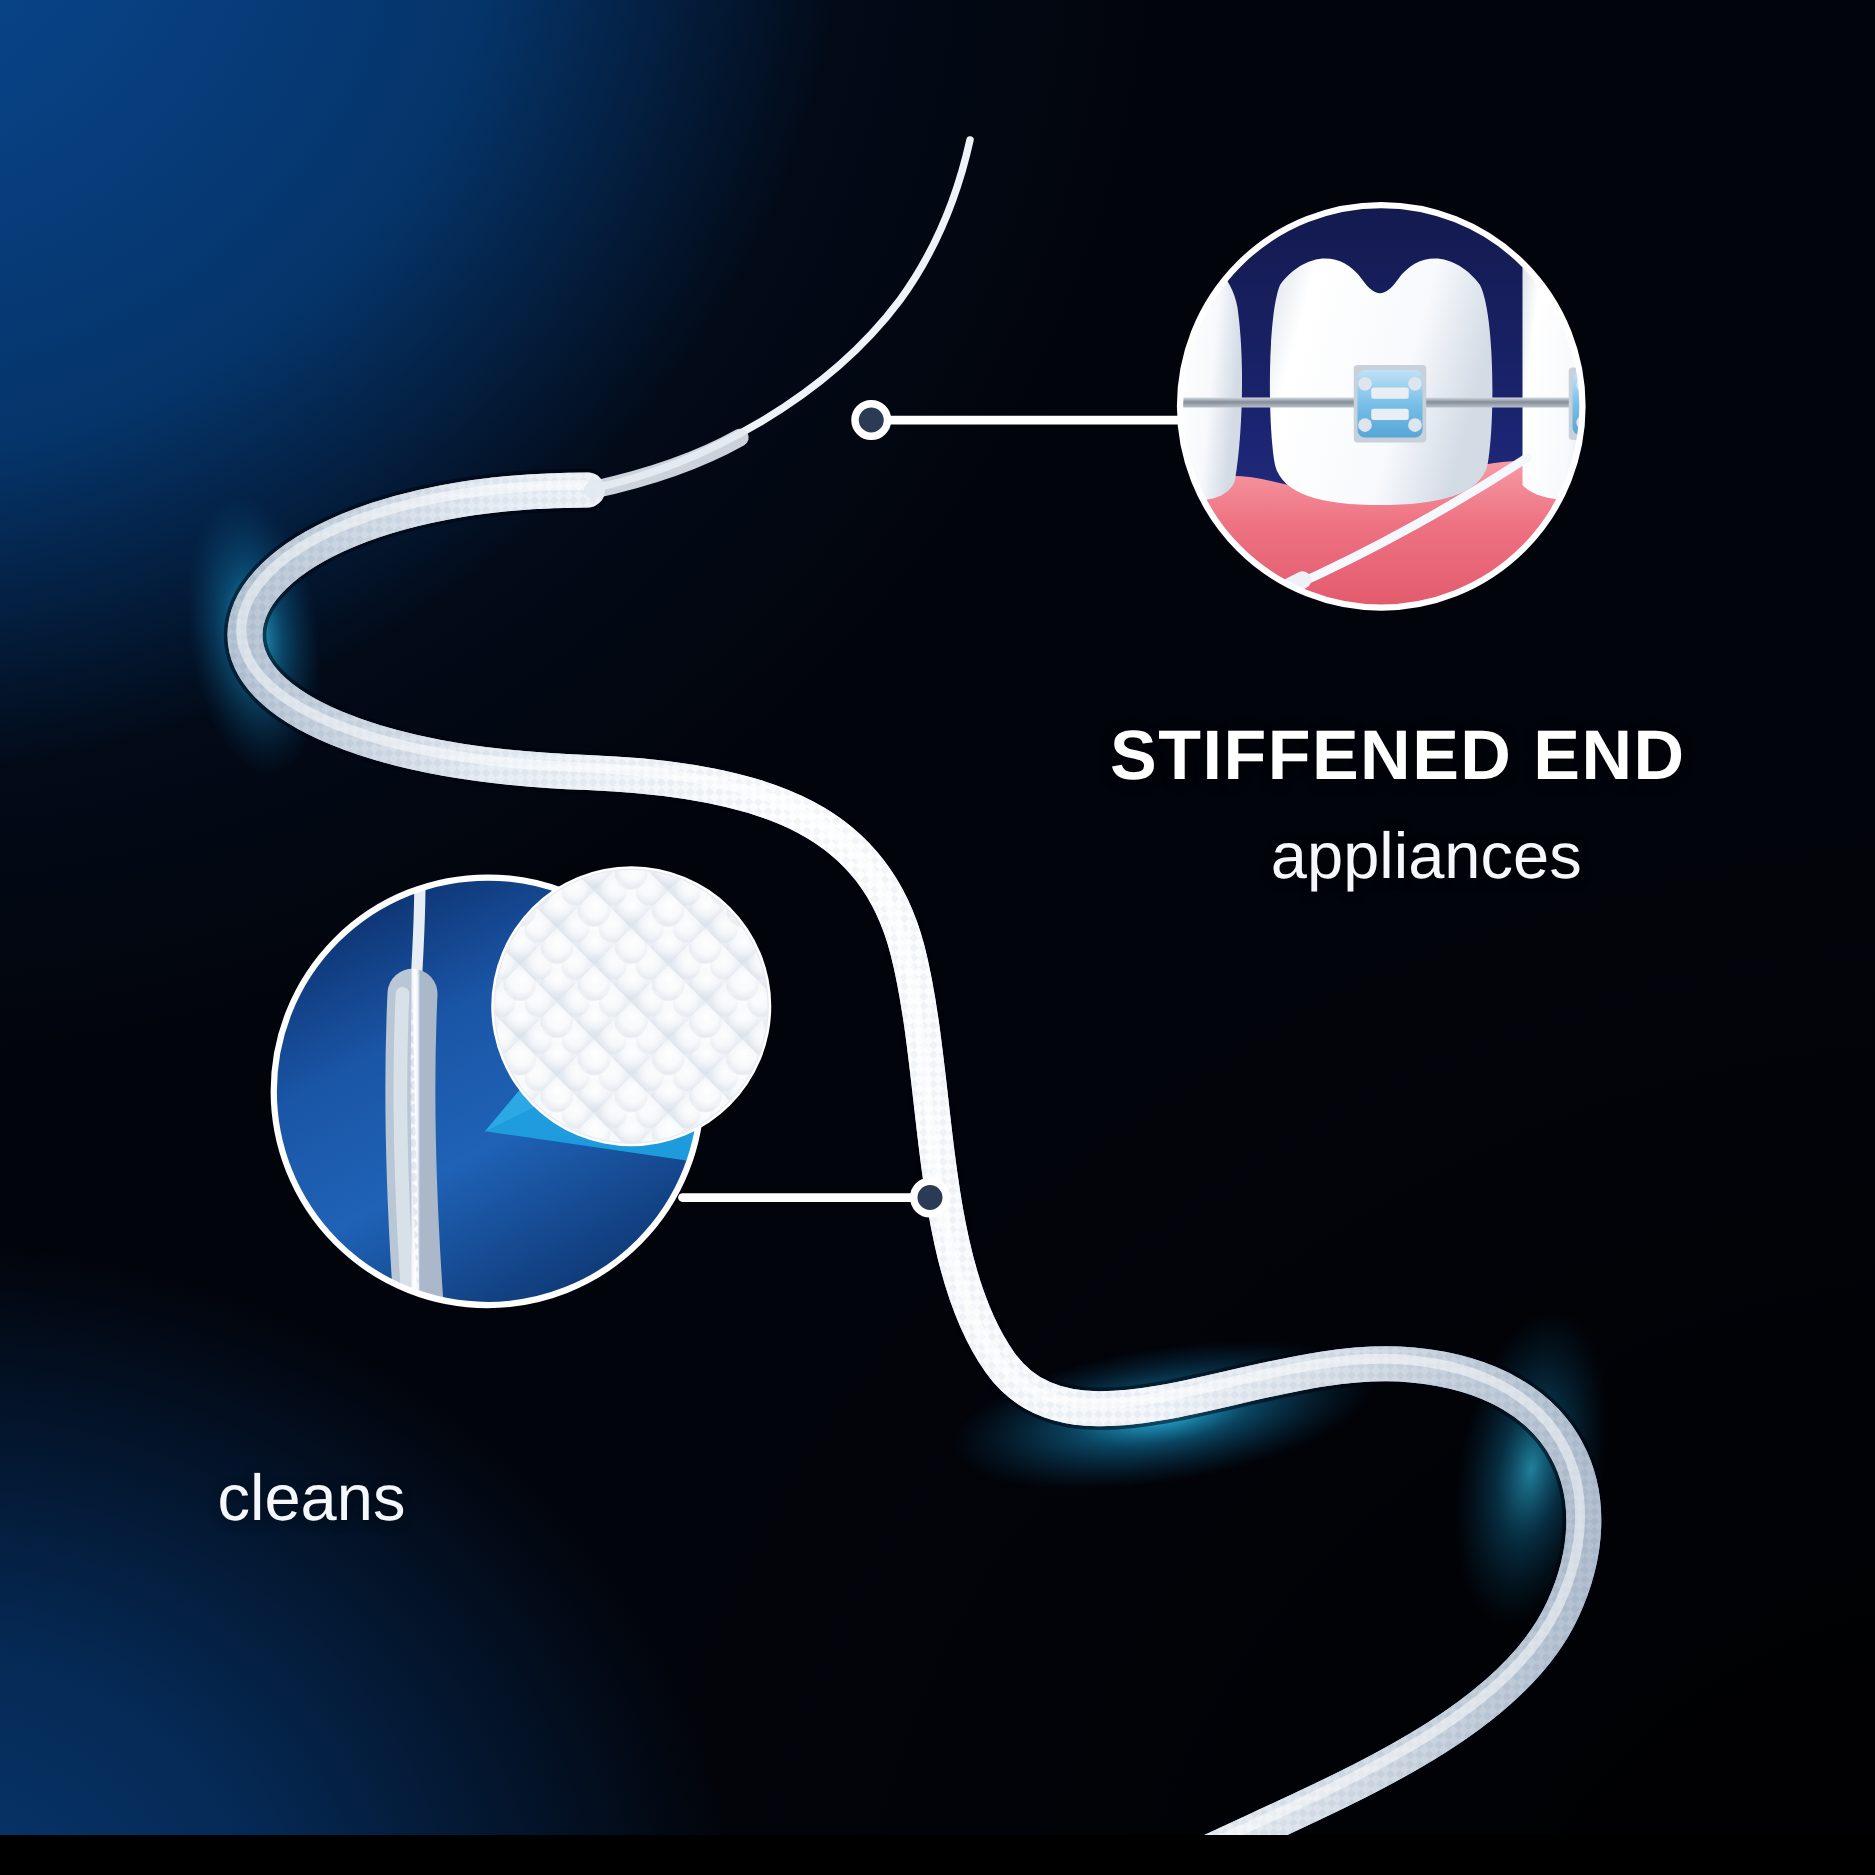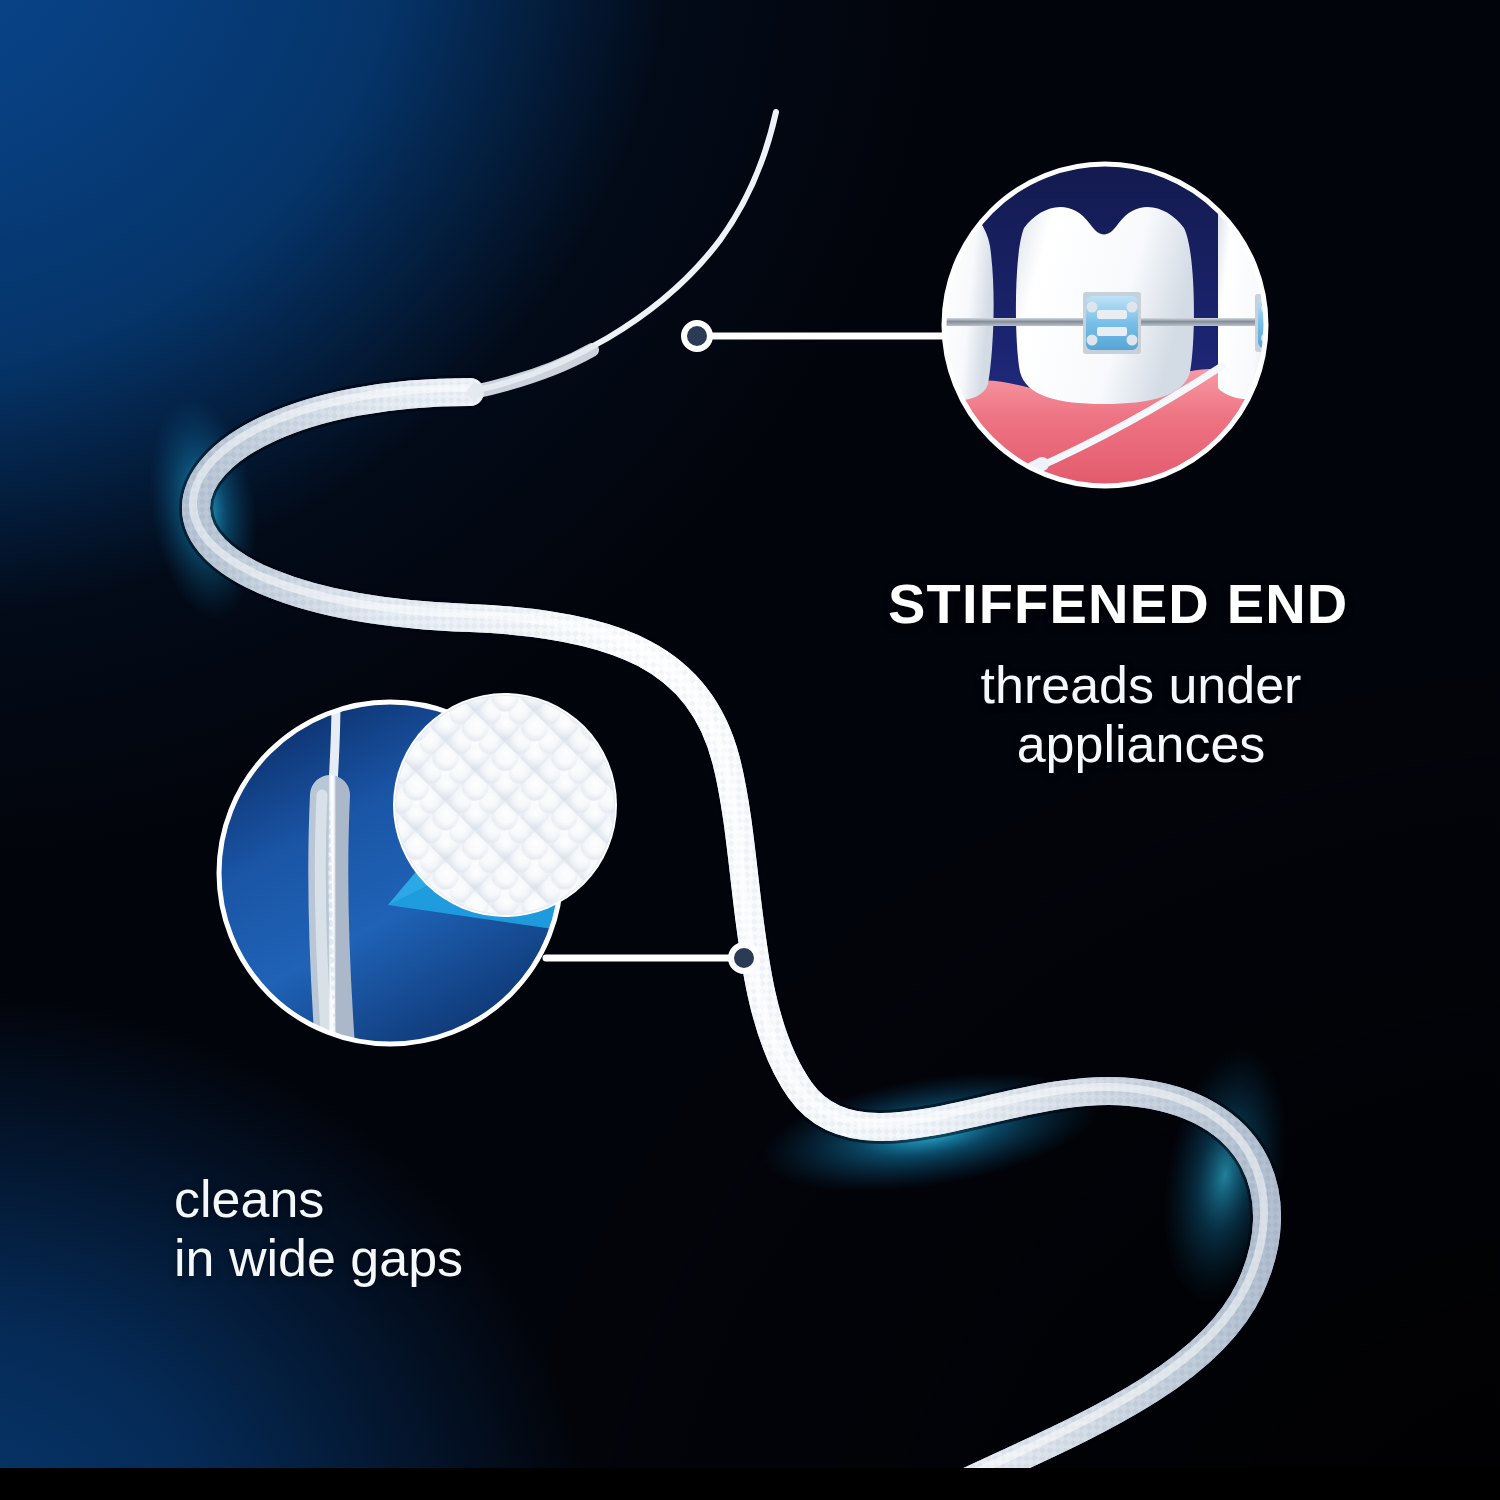--- a/index.html
+++ b/index.html
@@ -362,25 +362,23 @@
       <g clip-path="url(#clipMag)">
         <rect x="390" y="690" width="235" height="235" fill="url(#quilt)"></rect>
         <circle cx="505" cy="805" r="112" fill="none" stroke="#e6ebf1" stroke-width="6"></circle>
       </g>
     </g>
   </svg>
 
   <div class="txt-block" id="blk-stiffened">
     <div class="headline">STIFFENED END</div>
     <div class="subline">
-      <div>threads under</div>
       <div>appliances</div>
     </div>
   </div>
 
   <div class="txt-block" id="blk-spongy">
     <div class="subline">
       <div>cleans</div>
-      <div>in wide gaps</div>
     </div>
   </div>
 
 </div>
 
 </body></html>

